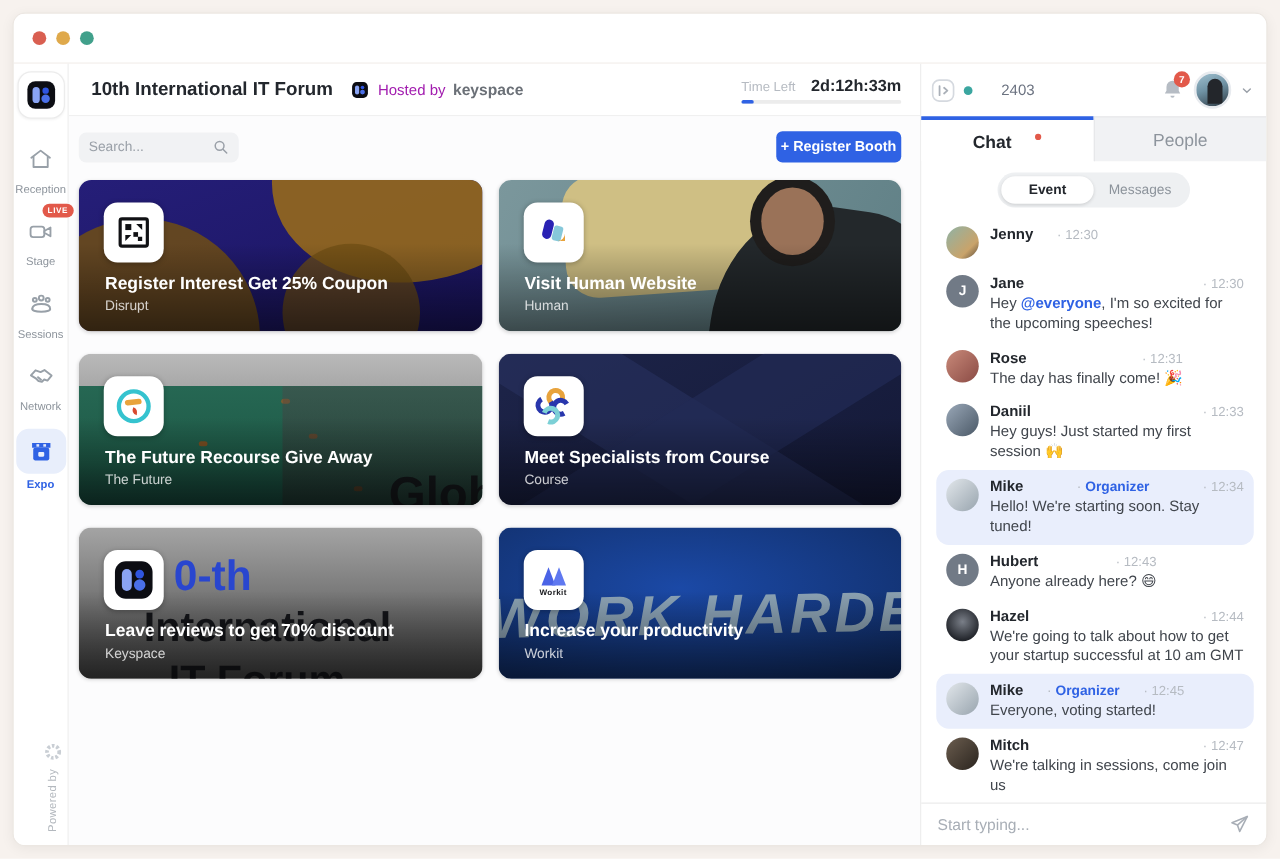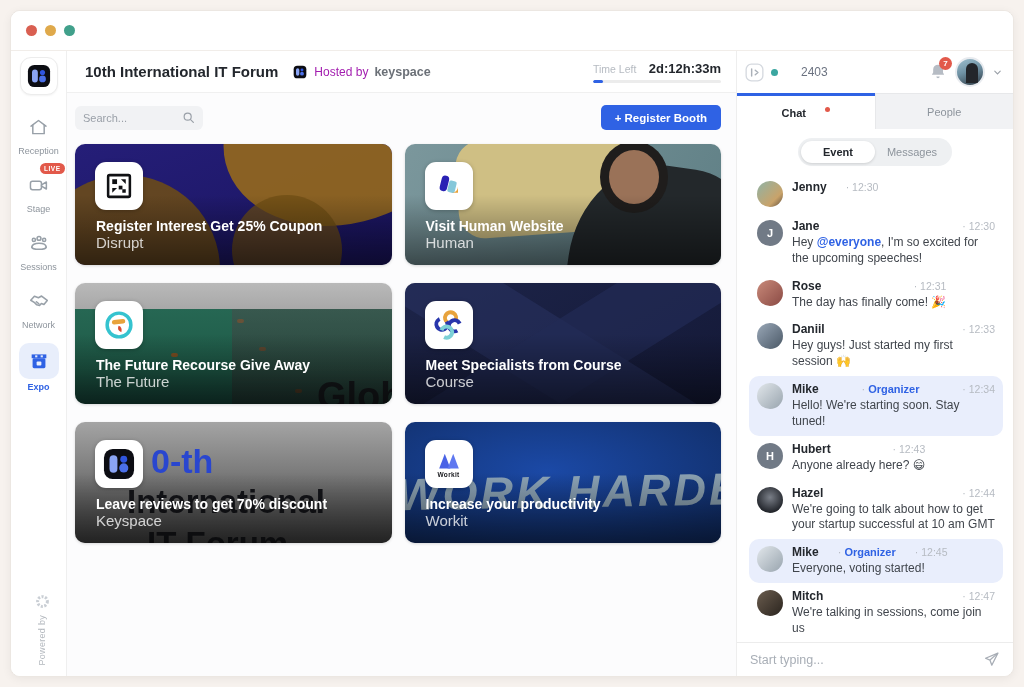--- a/index.html
+++ b/index.html
@@ -9,21 +9,21 @@
   .window { position:absolute; left:10px; top:10px; width:1004px; height:667px; background:#fff;
             border-radius:10px; border:1px solid #ece7e2; box-shadow:0 2px 10px rgba(0,0,0,.06); overflow:hidden;
             display:flex; flex-direction:column; }
   
   .titlebar { height:40px; flex:none; display:flex; align-items:center; padding-left:15px; gap:8px;
               border-bottom:1px solid #f1ede9; background:#fff; }
   .tl { width:11px; height:11px; border-radius:50%; }
   .tl.c { background:#d95f51; } .tl.m { background:#dfa94b; } .tl.z { background:#41a08b; }
   .app { flex:1; display:flex; min-height:0; }
   
-  .sidebar { width:56px; flex:none; border-right:1px solid #efefef; background:#fff; position:relative;
+  .sidebar { width:44px; flex:none; border-right:1px solid #efefef; background:#fff; position:relative;
              display:flex; flex-direction:column; align-items:center; padding-top:6px; }
   .side-logo { width:38px; height:38px; border:1px solid #ececec; border-radius:11px; background:#fff;
                display:flex; align-items:center; justify-content:center; box-shadow:0 1px 2px rgba(0,0,0,.05); margin-bottom:16px; }
   .side-logo svg { width:28px; height:28px; }
   .side-item { width:56px; text-align:center; margin-bottom:13px; cursor:pointer; }
   .iconwrap { position:relative; width:40px; height:32px; margin:0 auto; display:flex; align-items:center; justify-content:center; border-radius:10px; }
   .side-item.active .iconwrap { background:#e8eefb; height:36px; }
   .side-label { font-size:9px; color:#8d949c; margin-top:3px; }
   .side-item.active .side-label { color:#2f62e4; font-weight:700; }
   .live-badge { position:absolute; top:-6px; right:-6px; background:#e2594a; color:#fff; font-size:6.5px;
@@ -44,34 +44,34 @@
   .tl-label { font-size:10.5px; color:#b6bbc2; }
   .tl-value { font-size:13px; font-weight:800; color:#23272d; }
   .tl-bar { margin-top:4px; height:3px; border-radius:2px; background:#ececec; overflow:hidden; }
   .tl-fill { height:100%; background:#2f62e4; border-radius:2px; }
   
   .content { flex:1; min-height:0; background:#fcfcfd; padding:12px 15px 0 8px; overflow:hidden; }
   .toolbar { display:flex; justify-content:space-between; align-items:center; margin-bottom:14px; }
   .search { width:128px; height:24px; background:#f1f2f4; border-radius:6px; display:flex; align-items:center; padding:0 8px; gap:6px; }
   .search input { flex:1; min-width:0; border:0; outline:0; background:transparent; font-size:11px; color:#5a6069; font-family:inherit; }
   .search input::placeholder { color:#9aa0a8; }
-  .btn-register { height:25px; padding:0 14px; background:#2f62e4; color:#fff; border:0; border-radius:5px;
+  .btn-register { height:25px; padding:0 4px; background:#2f62e4; color:#fff; border:0; border-radius:5px;
                   font-size:11.5px; font-weight:700; font-family:inherit; cursor:pointer; }
   .grid { display:grid; grid-template-columns:1fr 1fr; gap:18px 13px; }
   .booth { position:relative; height:121px; border-radius:10px; overflow:hidden; box-shadow:0 1px 3px rgba(0,0,0,.15); cursor:pointer; }
   .b-art { position:absolute; inset:0; overflow:hidden; }
   .b-art i { position:absolute; display:block; }
   .b-art .t { position:absolute; font-weight:800; white-space:nowrap; }
   .b-shade { position:absolute; inset:0; background:linear-gradient(180deg,rgba(0,0,0,0) 42%,rgba(0,0,0,.5) 100%); }
   .b-logo { position:absolute; left:20px; top:18px; width:48px; height:48px; background:#fff; border-radius:11px;
             display:flex; flex-direction:column; align-items:center; justify-content:center; box-shadow:0 1px 4px rgba(0,0,0,.25); }
   .b-logo svg.ks { width:38px; height:38px; }
   .logo-label { font-size:6.5px; font-weight:800; color:#15161a; letter-spacing:.3px; margin-top:1px; }
   .b-title { position:absolute; left:21px; bottom:31px; color:#fff; font-size:14px; font-weight:700; }
-  .b-sub { position:absolute; left:21px; bottom:14px; color:rgba(255,255,255,.78); font-size:15px; }
+  .b-sub { position:absolute; left:21px; bottom:14px; color:rgba(255,255,255,.78); font-size:11px; }
   
   .art-disrupt { background:linear-gradient(160deg,#251e78,#1a1460); }
   .art-disrupt .b1 { width:190px; height:190px; left:-45px; bottom:-100px; background:#6e4e14; opacity:.85; border-radius:50%; }
   .art-disrupt .b2 { width:240px; height:180px; right:-70px; top:-100px; background:#96691c; opacity:.9; border-radius:50%; transform:rotate(-14deg); }
   .art-disrupt .b3 { width:110px; height:110px; right:50px; bottom:-40px; background:#6e4e14; opacity:.75; border-radius:50%; }
   .art-human { background:linear-gradient(120deg,#7b979c,#5f7f85); }
   .art-human .b1 { width:175px; height:98px; left:52px; top:-8px; background:#cfbf84; border-radius:26px; transform:rotate(-4deg); }
   .art-human .b2 { width:190px; height:230px; right:-35px; top:22px; background:#23282b; border-radius:45% 40% 30% 45%; transform:rotate(8deg); }
   .art-human .b3 { width:50px; height:54px; right:62px; top:6px; background:#9a7258; border-radius:50%; box-shadow:0 0 0 9px #1f1d1c; }
   .art-future { background:linear-gradient(180deg,#b9b9b9 0,#a8a8a8 26px,#266753 26px,#1e5a47 72%,#16453a 100%); }
@@ -96,21 +96,21 @@
   .viewer-dot { width:7px; height:7px; border-radius:50%; background:#3ba6a0; }
   .viewer-count { font-size:12px; color:#6b7280; }
   .bell { position:relative; margin-left:auto; cursor:pointer; display:flex; }
   .bell-badge { position:absolute; top:-5px; right:-4px; min-width:13px; height:13px; border-radius:7px; background:#e2594a;
                 color:#fff; font-size:8px; font-weight:700; display:flex; align-items:center; justify-content:center; padding:0 2px; }
   .user-avatar { width:30px; height:30px; border-radius:50%; border:2px solid #e8ebef;
                  background:linear-gradient(160deg,#9fc0cf 0%,#6f92a4 45%,#2e3a44 100%); cursor:pointer; position:relative; overflow:hidden; }
   .user-avatar::after { content:""; position:absolute; left:9px; top:4px; width:12px; height:20px; background:#23262b; border-radius:6px 6px 0 0; }
   .chev { display:flex; cursor:pointer; }
   .tabs { display:flex; height:36px; flex:none; }
-  .tab { flex:1; display:flex; align-items:center; justify-content:center; gap:19px; font-size:11px; cursor:pointer; }
+  .tab { flex:1; display:flex; align-items:center; justify-content:center; gap:19px; font-size:14px; cursor:pointer; }
   .tab.active { background:#fff; border-top:3px solid #2f62e4; font-weight:700; color:#23272d; }
   .tab.inactive { background:#f1f2f4; border-top:1px solid #e7e8ea; border-left:1px solid #e7e8ea; color:#8d949c; }
   .tab-dot { width:5px; height:5px; border-radius:50%; background:#e2594a; margin-top:-6px; }
   .toggle-wrap { flex:none; display:flex; justify-content:center; padding:9px 0 4px; }
   .toggle { background:#eef0f2; border-radius:999px; padding:3px; display:flex; }
   .seg { width:74px; height:22px; display:flex; align-items:center; justify-content:center; font-size:11px; border-radius:999px; color:#8d949c; cursor:pointer; }
   .seg.active { background:#fff; color:#23272d; font-weight:700; box-shadow:0 1px 3px rgba(0,0,0,.14); }
   .messages { flex:1; min-height:0; overflow:hidden; padding:4px 10px 0 12px; }
   .msg { display:flex; gap:9px; padding:6px 8px; border-radius:10px; }
   .msg.highlight { background:#e9eefc; }

